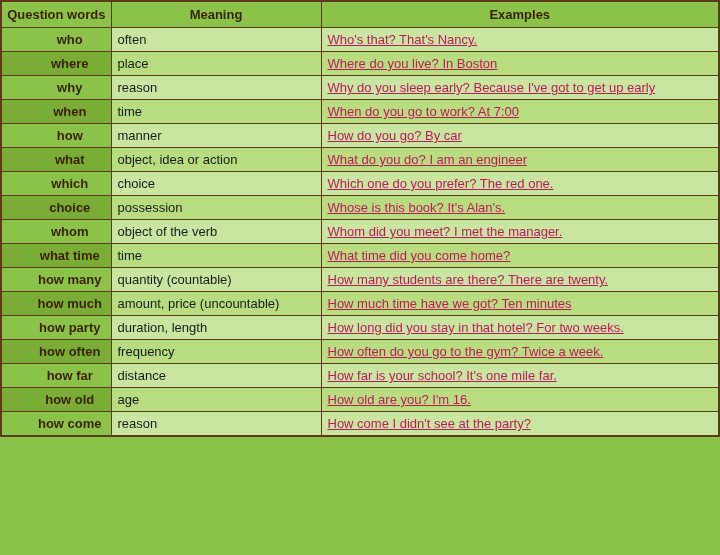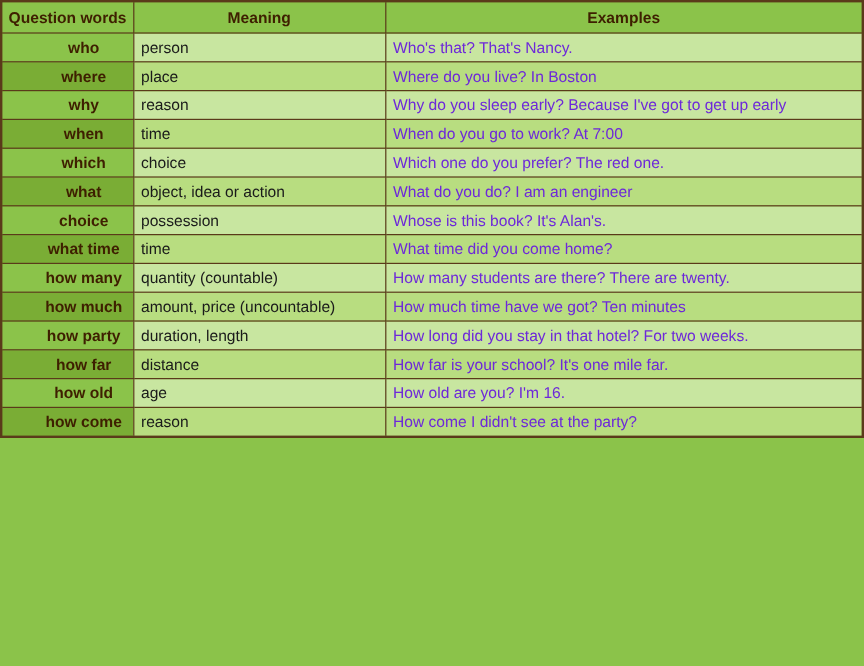--- a/index.html
+++ b/index.html
@@ -37,21 +37,22 @@
       font-weight: bold;
       text-align: center;
       width: 110px;
       padding-left: 33px;
     }
     tbody tr td:nth-child(2) {
       width: 210px;
       color: #1a1a1a;
     }
     tbody tr td:nth-child(3) {
-      color: #6d28d9;
+      color: #be185d;
+      text-decoration: underline;
     }
     tbody tr:nth-child(even) td {
       background-color: #b8dd80;
     }
     tbody tr:nth-child(even) td:first-child {
       background-color: #7aad35;
     }
   </style>
 </head>
 <body>
@@ -60,52 +61,62 @@
   <thead>
     <tr>
       <th>Question words</th>
       <th>Meaning</th>
       <th>Examples</th>
     </tr>
   </thead>
   <tbody id="table-body">
   <tr>
         <td>who</td>
-        <td>person</td>
+        <td>often</td>
         <td>Who's that? That's Nancy.</td>
       </tr>
       <tr>
         <td>where</td>
         <td>place</td>
         <td>Where do you live? In Boston</td>
       </tr>
       <tr>
         <td>why</td>
         <td>reason</td>
         <td>Why do you sleep early? Because I've got to get up early</td>
       </tr>
       <tr>
         <td>when</td>
         <td>time</td>
         <td>When do you go to work? At 7:00</td>
       </tr>
       <tr>
-        <td>which</td>
-        <td>choice</td>
-        <td>Which one do you prefer? The red one.</td>
+        <td>how</td>
+        <td>manner</td>
+        <td>How do you go? By car</td>
       </tr>
       <tr>
         <td>what</td>
         <td>object, idea or action</td>
         <td>What do you do? I am an engineer</td>
       </tr>
       <tr>
+        <td>which</td>
+        <td>choice</td>
+        <td>Which one do you prefer? The red one.</td>
+      </tr>
+      <tr>
         <td>choice</td>
         <td>possession</td>
         <td>Whose is this book? It's Alan's.</td>
+      </tr>
+      <tr>
+        <td>whom</td>
+        <td>object of the verb</td>
+        <td>Whom did you meet? I met the manager.</td>
       </tr>
       <tr>
         <td>what time</td>
         <td>time</td>
         <td>What time did you come home?</td>
       </tr>
       <tr>
         <td>how many</td>
         <td>quantity (countable)</td>
         <td>How many students are there? There are twenty.</td>
@@ -114,20 +125,25 @@
         <td>how much</td>
         <td>amount, price (uncountable)</td>
         <td>How much time have we got? Ten minutes</td>
       </tr>
       <tr>
         <td>how party</td>
         <td>duration, length</td>
         <td>How long did you stay in that hotel? For two weeks.</td>
       </tr>
       <tr>
+        <td>how often</td>
+        <td>frequency</td>
+        <td>How often do you go to the gym? Twice a week.</td>
+      </tr>
+      <tr>
         <td>how far</td>
         <td>distance</td>
         <td>How far is your school? It's one mile far.</td>
       </tr>
       <tr>
         <td>how old</td>
         <td>age</td>
         <td>How old are you? I'm 16.</td>
       </tr>
       <tr>

